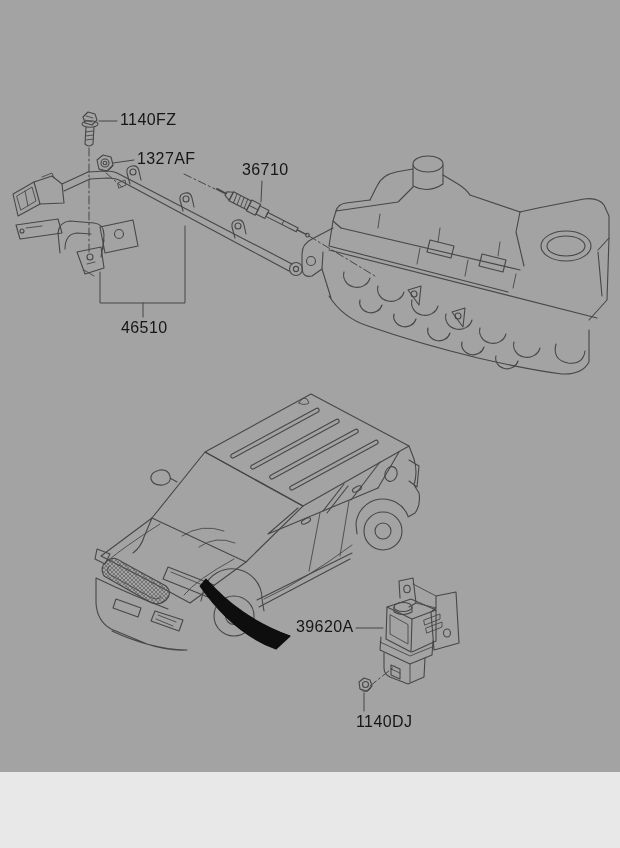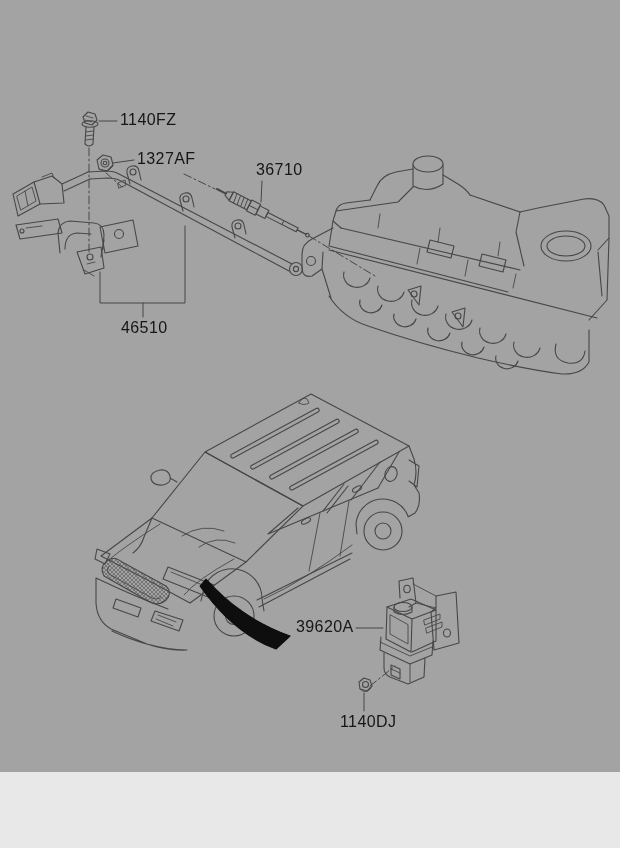--- a/index.html
+++ b/index.html
@@ -250,21 +250,21 @@
     <path d="M359,682 L364,678 L370,680 L372,686 L367,691 L360,689 Z"></path>
     <circle cx="365.5" cy="684.5" r="3"></circle>
     <path class="thin" d="M360,689 Q366,695 371,688"></path>
   </g>
 </svg>
 
 <div class="part-label" style="left:120px;top:112px">1140FZ</div>
 
 <div class="part-label" style="left:137px;top:151px">1327AF</div>
 
-<div class="part-label" style="left:256px;top:162px">36710</div>
+<div class="part-label" style="left:242px;top:162px">36710</div>
 
 <div class="part-label" style="left:121px;top:320px">46510</div>
 
 <div class="part-label" style="left:296px;top:619px">39620A</div>
 
-<div class="part-label" style="left:340px;top:714px">1140DJ</div>
+<div class="part-label" style="left:356px;top:714px">1140DJ</div>
 
 </div>
 
 </body></html>

